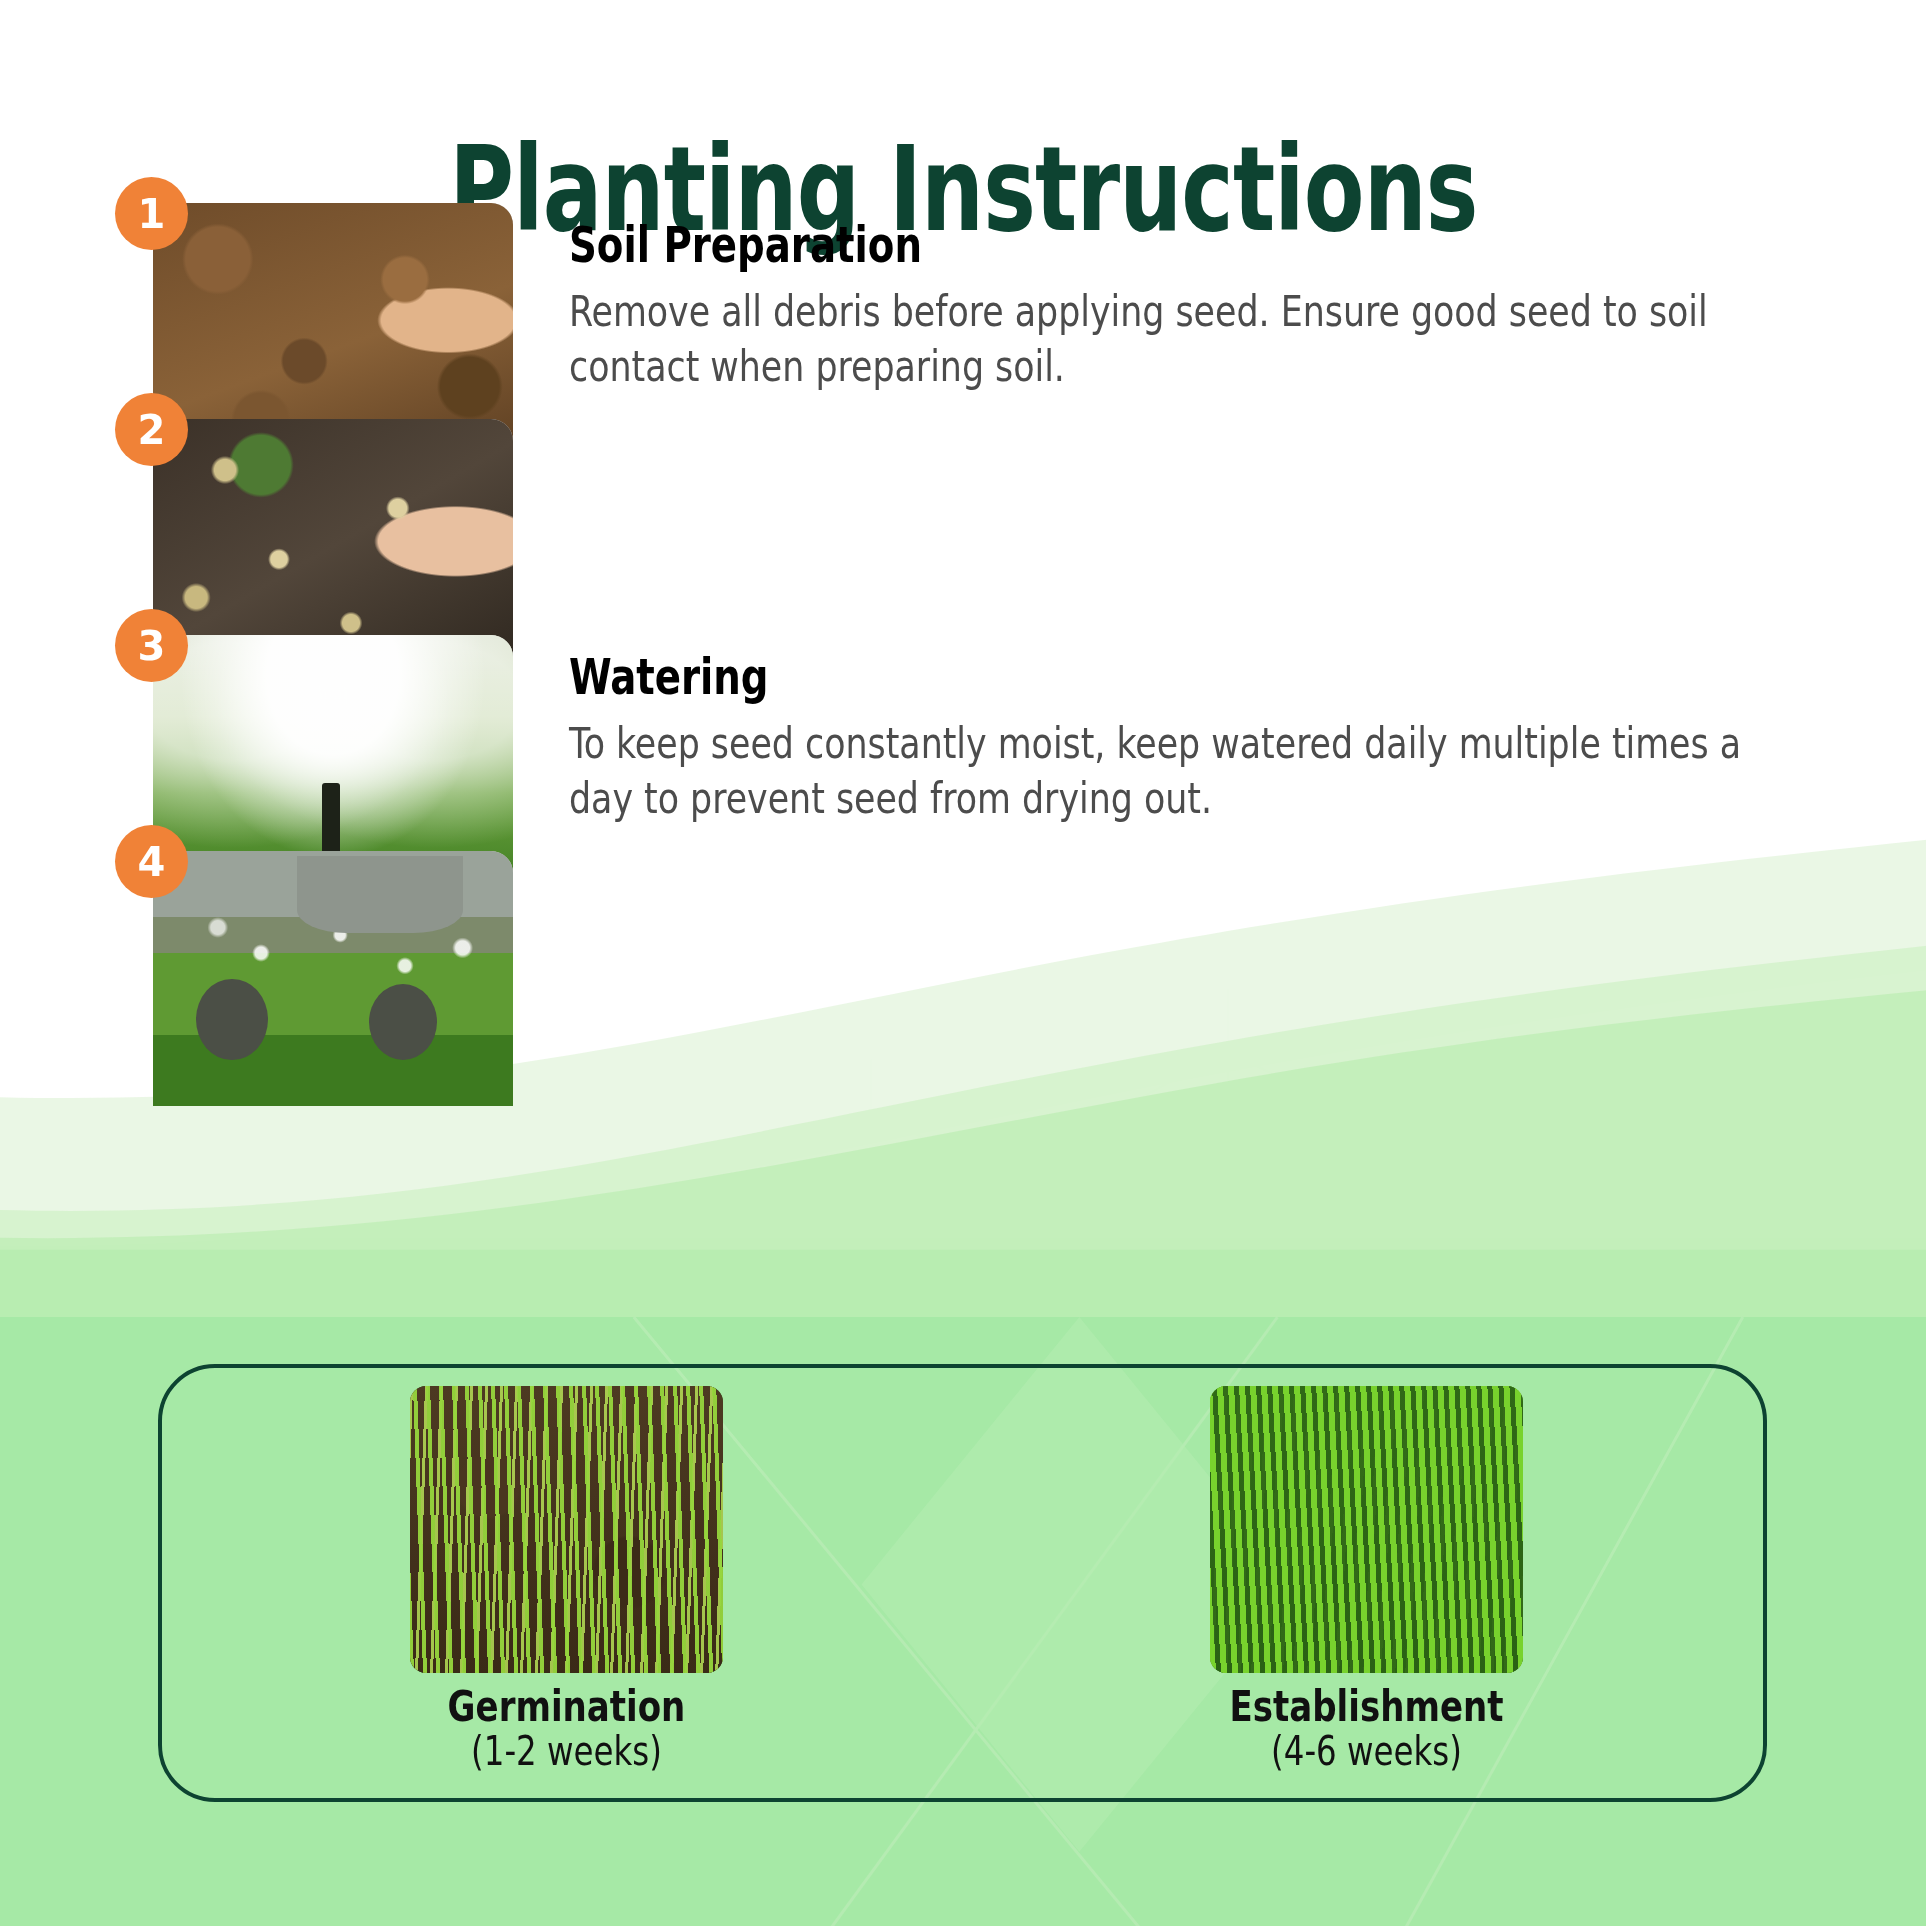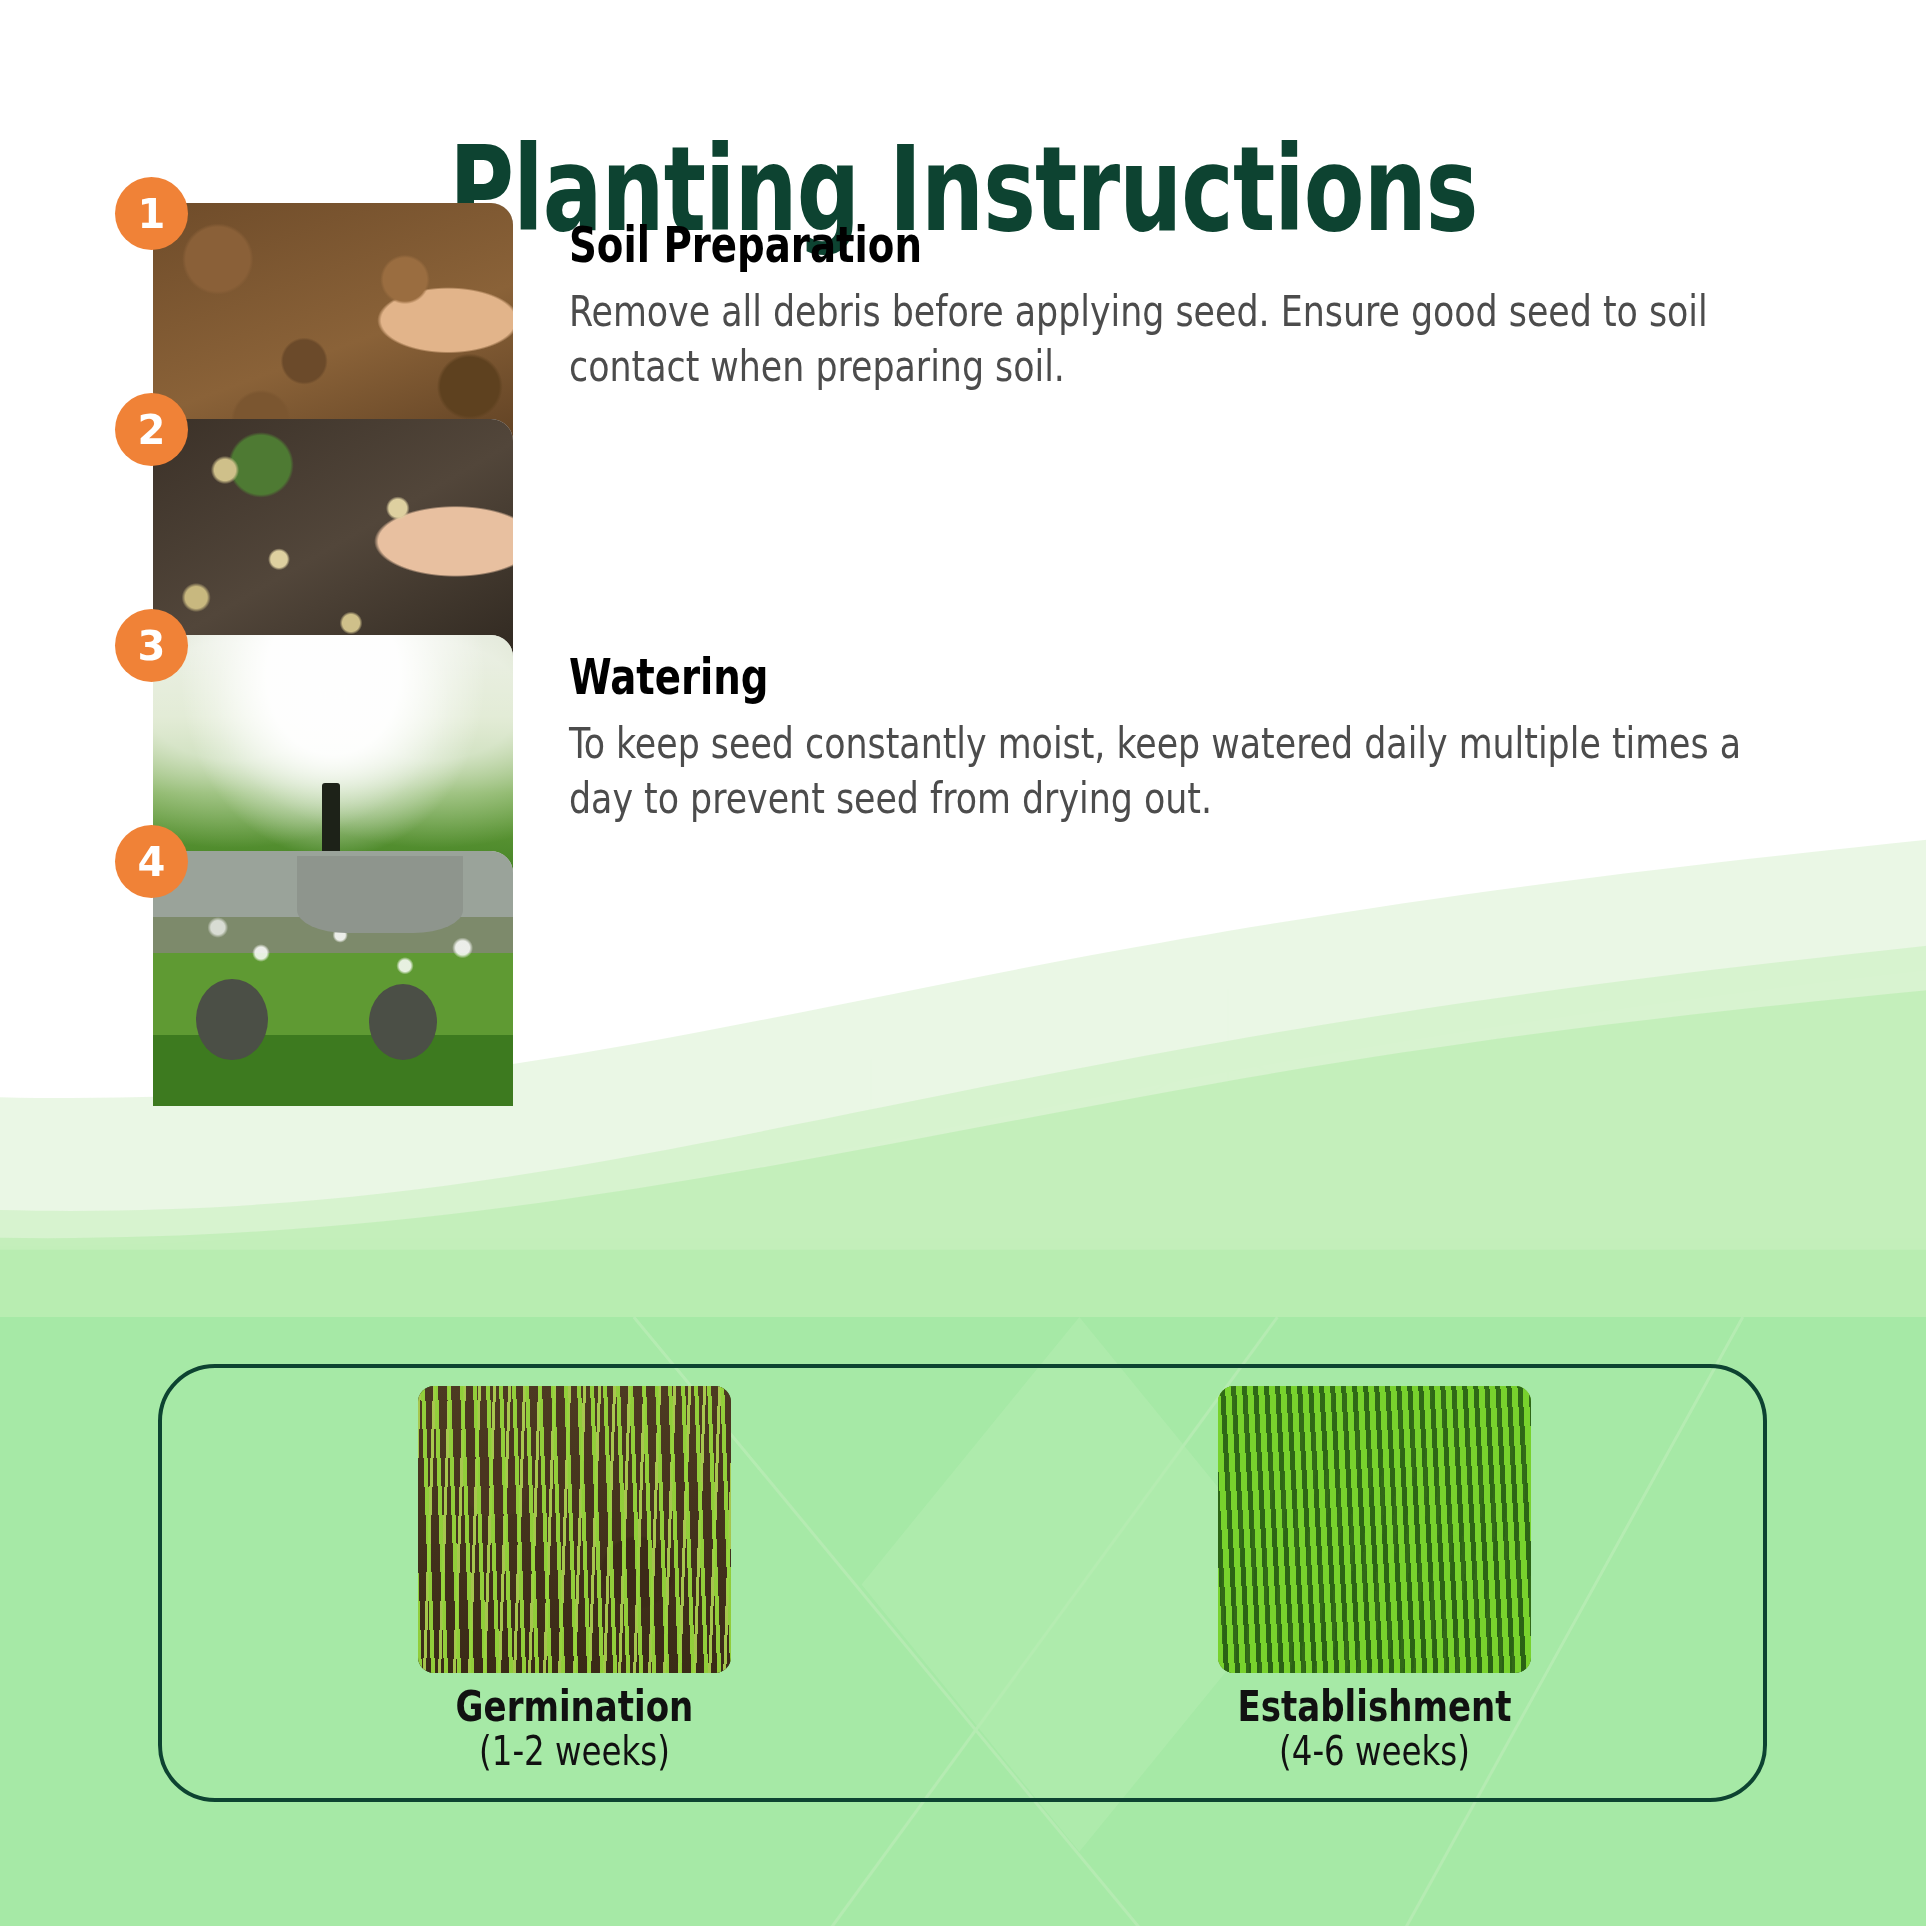--- a/index.html
+++ b/index.html
@@ -71,21 +71,21 @@
   
   #growth-card{
     position:absolute;
     left:158px;top:1364px;
     width:1609px;height:438px;
     border:4px solid #0d4331;
     border-radius:57px;
     box-sizing:border-box;
   }
   #growth-row{
-    position:absolute;left:12px;top:0;width:100%;height:100%;
+    position:absolute;left:4px;top:0;width:100%;height:100%;
     display:flex;justify-content:space-around;align-items:flex-start;
     padding-top:18px;box-sizing:border-box;
   }
   .stage{width:327px;text-align:center;}
   .stage-img{
     width:313px;height:287px;border-radius:16px;overflow:hidden;
     margin:0 auto;position:relative;background:#3a6b23;
   }
   .stage-img .ph{position:absolute;inset:0;}
   .stage-label{

